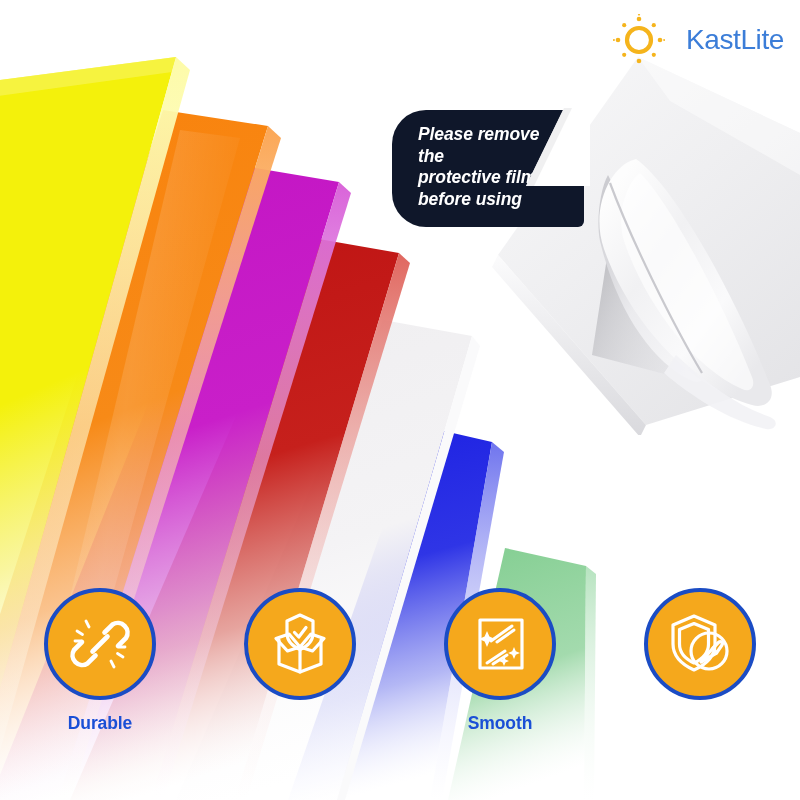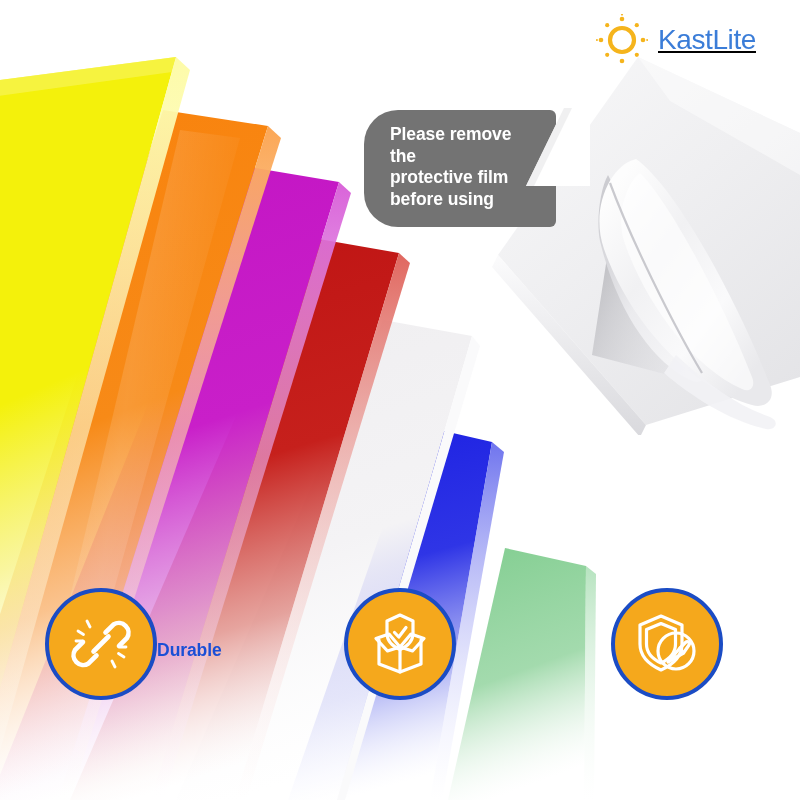--- a/index.html
+++ b/index.html
@@ -30,28 +30,29 @@
   
   .clear-sheet-wrap {
     position: absolute;
     left: 440px; top: 55px;
     width: 360px; height: 380px;
   }
 
   
   .callout {
     position: absolute;
-    left: 364px;
+    left: 392px;
     top: 110px;
     width: 192px;
     padding: 14px 18px 16px 26px;
-    background: #737373;
+    background: #0f172a;
     border-radius: 34px 6px 6px 34px;
     box-sizing: border-box;
     z-index: 30;
+    font-style: italic;
   }
   .callout-text {
     color: #ffffff;
     font-size: 17.5px;
     font-weight: bold;
     line-height: 1.24;
     letter-spacing: -0.1px;
     white-space: pre-line;
   }
   
@@ -61,27 +62,26 @@
     top: 108px;
     width: 70px;
     height: 78px;
     z-index: 31;
     pointer-events: none;
   }
 
   
   .logo {
     position: absolute;
-    left: 596px;
+    left: 613px;
     top: 14px;
     display: flex;
     align-items: center;
-    gap: 10px;
+    gap: 21px;
     z-index: 40;
-    text-decoration: underline;
   }
   .logo-mark { width: 52px; height: 52px; display: block; }
   .logo-text {
     font-size: 28px;
     font-weight: normal;
     color: #3B7DD8;
     letter-spacing: -0.4px;
     line-height: 1;
   }
 
@@ -90,22 +90,22 @@
     position: absolute;
     left: 0;
     top: 588px;
     width: 800px;
     display: flex;
     z-index: 50;
   }
   .feature {
     flex: 1 1 0;
     display: flex;
+    flex-direction: column;
     align-items: center;
-    justify-content: center;
   }
   .feature-circle {
     width: 112px;
     height: 112px;
     border-radius: 50%;
     background: #F5A81C;
     border: 4px solid #1B4CC4;
     box-sizing: border-box;
     display: flex;
     align-items: center;
@@ -372,20 +372,39 @@
             <path d="M10 28.5 L23 24 L34 37 L21.5 41 Z"></path>
             <path d="M58 28.5 L45 24 L34 37 L46.5 41 Z"></path>
 
             <path d="M13 30 V54 L34 62 L55 54 V30"></path>
             <line x1="34" y1="37" x2="34" y2="62"></line>
           </g>
         </svg>
       </div>
     </div>
 
+    <div class="feature">
+      <div class="feature-circle">
+        <svg width="66" height="66" viewBox="0 0 66 66" xmlns="http://www.w3.org/2000/svg">
+          <rect x="13" y="9" width="42" height="48" fill="none" stroke="#FFFFFF" stroke-width="3.2" stroke-linejoin="round"></rect>
+          <g stroke="#FFFFFF" stroke-width="3" stroke-linecap="round" fill="none">
+            <line x1="24" y1="30" x2="45" y2="15"></line>
+            <line x1="30" y1="31" x2="47" y2="19"></line>
+            <line x1="20" y1="52" x2="38" y2="40"></line>
+            <line x1="26" y1="53" x2="40" y2="44"></line>
+          </g>
+          <g fill="#FFFFFF">
+            <path d="M20 20 L22.4 25.6 L28 28 L22.4 30.4 L20 36 L17.6 30.4 L12 28 L17.6 25.6 Z"></path>
+            <path d="M47 36 L48.8 40.2 L53 42 L48.8 43.8 L47 48 L45.2 43.8 L41 42 L45.2 40.2 Z"></path>
+            <path d="M37 45 L38.5 48.5 L42 50 L38.5 51.5 L37 55 L35.5 51.5 L32 50 L35.5 48.5 Z"></path>
+          </g>
+        </svg>
+      </div>
+      <div class="feature-label">Smooth</div>
+    </div>
 
     <div class="feature">
       <div class="feature-circle">
         <svg width="68" height="68" viewBox="0 0 68 68" xmlns="http://www.w3.org/2000/svg">
           <g fill="none" stroke="#FFFFFF" stroke-width="3.2" stroke-linejoin="round" stroke-linecap="round">
 
             <path d="M28 6 L49 15 V34 C49 47 39 55 28 60 C17 55 7 47 7 34 V15 Z"></path>
 
             <path d="M28 13.5 L42.5 19.5 V34 C42.5 43.5 35.5 49.5 28 53 C20.5 49.5 13.5 43.5 13.5 34 V19.5 Z"></path>
 

